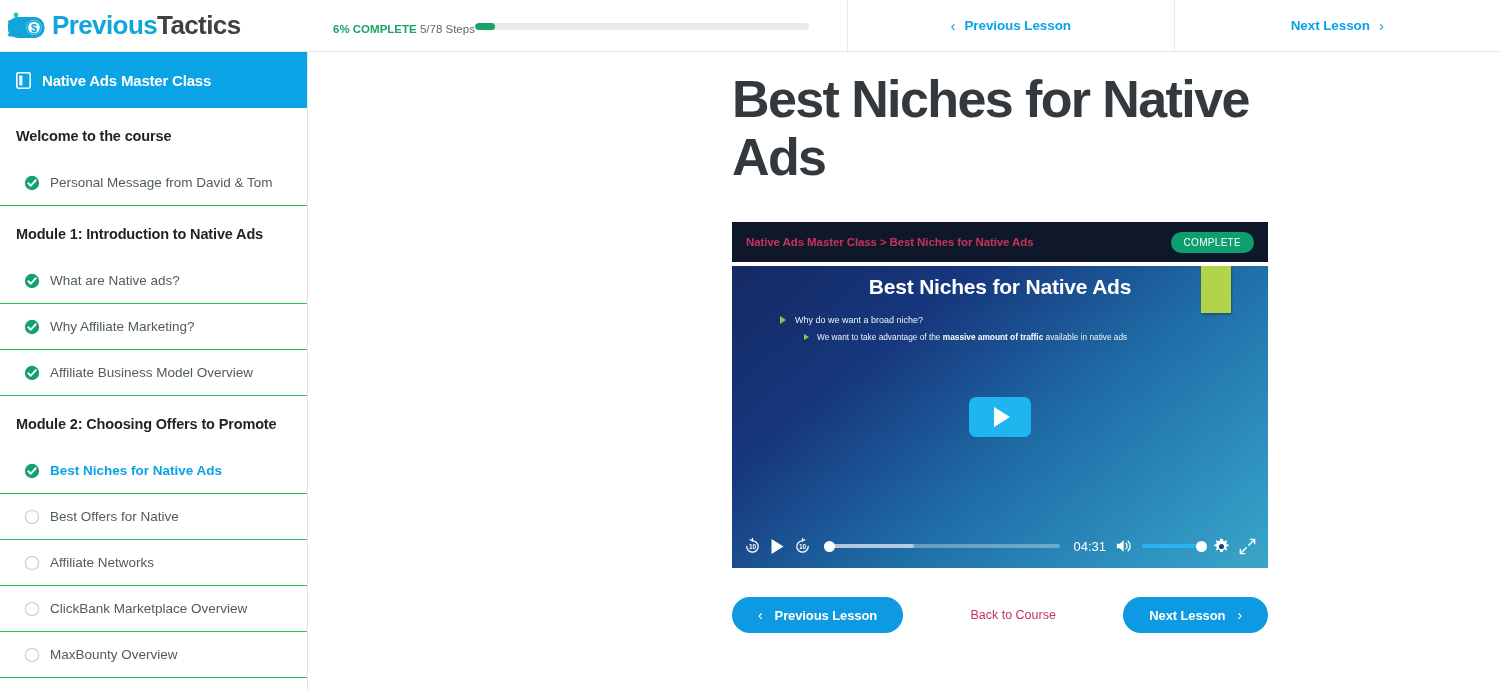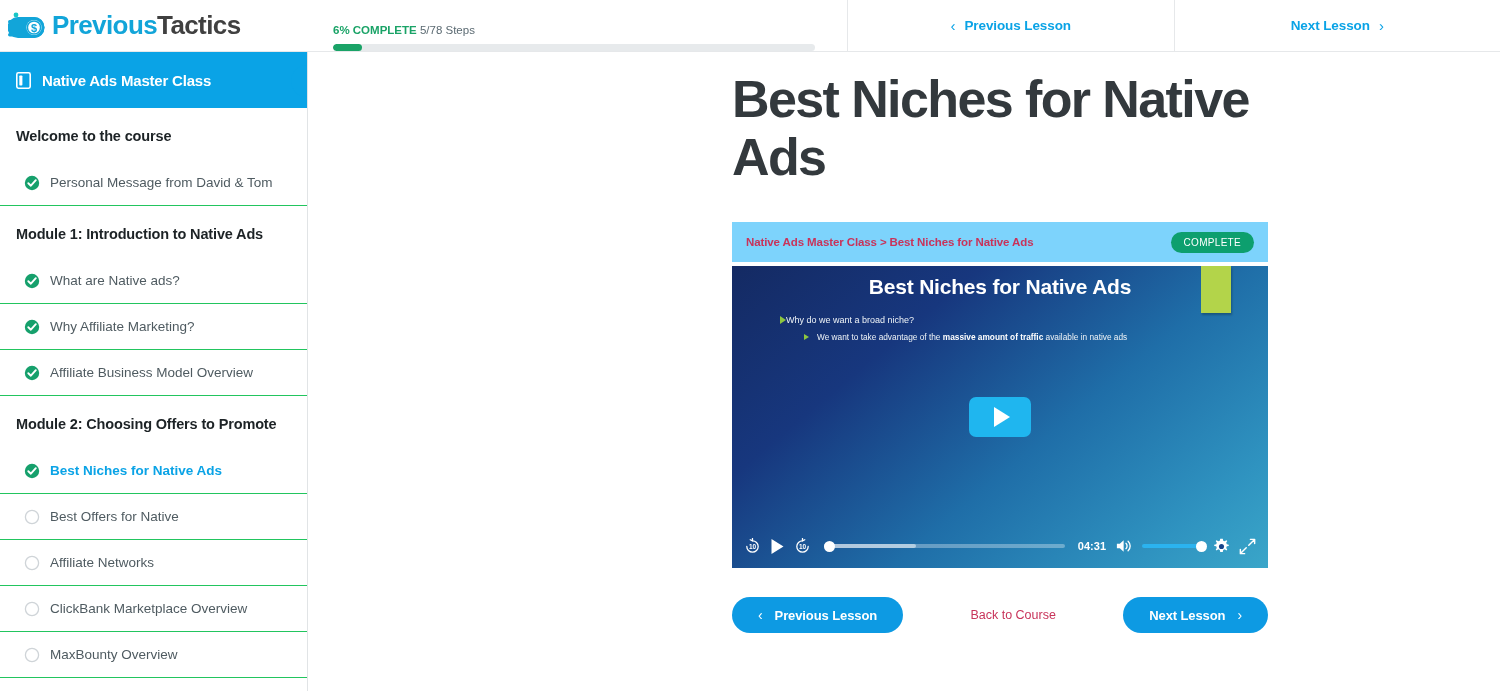--- a/index.html
+++ b/index.html
@@ -27,21 +27,21 @@
   .logo-text {
     font-size: 26px; font-weight: bold; letter-spacing: -0.6px;
     white-space: nowrap;
   }
   .logo-rev { color: #12a5d9; }
   .logo-tac { color: #404040; }
 
   .progress-zone {
     flex: 0 0 523px; width: 523px;
     padding: 23px 38px 0 8px;
-    display: flex; flex-direction: column; justify-content: center;
+    display: flex; justify-content: flex-start;
     border-right: 1px solid #e6e8ea;
   }
   .progress-label {
     font-size: 11.5px; white-space: nowrap; margin-bottom: 8px;
   }
   .progress-label .pct { color: #1aa367; font-weight: bold; }
   .progress-label .steps { color: #5b6a72; font-weight: normal; }
   .progress-track {
     height: 7px; width: 482px; background: #e7eaec; border-radius: 4px;
     overflow: hidden;
@@ -106,21 +106,21 @@
   }
   .content {
     position: absolute; left: 424px; top: 0; width: 536px;
   }
   .lesson-title {
     font-size: 52px; font-weight: bold; color: #33393d;
     line-height: 1.12; letter-spacing: -1.6px;
     padding-top: 18px;
   }
   .crumbbar {
-    margin-top: 36px; height: 40px; background: #7dd3fc;
+    margin-top: 36px; height: 40px; background: #0f172a;
     display: flex; align-items: center; justify-content: space-between;
     padding: 0 14px;
   }
   .crumbs { font-size: 11.5px; font-weight: bold; color: #c8335a; letter-spacing: -0.1px;}
   .crumbs a { color: #c8335a; text-decoration: none; cursor: pointer; }
   .crumb-sep { color: #c8335a; margin: 0 3px; }
   .badge {
     background: #0d9f6e; color: #fff; font-size: 10px; font-weight: normal;
     padding: 5px 13px; border-radius: 11px; letter-spacing: 0.3px;
   }
@@ -133,21 +133,21 @@
   }
   .v-title {
     text-align: center; color: #ffffff; font-size: 21px; font-weight: bold;
     padding-top: 9px; letter-spacing: -0.2px;
   }
   .v-green {
     position: absolute; right: 37px; top: 0; width: 30px; height: 47px;
     background: #b3d44a; box-shadow: 1px 2px 2px rgba(0,0,0,.25);
   }
   .v-bullets { padding: 16px 0 0 48px; }
-  .v-b1 { font-size: 9px; color: #eef3f7; display: flex; align-items: center; text-align: center; }
+  .v-b1 { font-size: 9px; color: #eef3f7; display: flex; gap: 9px; align-items: center; text-align: center; }
   .v-b2 { font-size: 8.3px; color: #eef3f7; display: flex; gap: 8px; align-items: center; margin: 7px 0 0 24px; }
   .v-b2 b { color: #ffffff; }
   .tri { width: 0; height: 0; border-left: 6px solid #8dc63f;
          border-top: 4px solid transparent; border-bottom: 4px solid transparent; display:block;}
   .tri.sm { border-left-width: 5px; border-top-width: 3.5px; border-bottom-width: 3.5px; }
 
   .v-play {
     position: absolute; left: 50%; top: 151px; transform: translate(-50%,-50%);
     width: 62px; height: 40px; background: #1fb6ef; border-radius: 7px;
     display: flex; align-items: center; justify-content: center; cursor: pointer;
@@ -160,21 +160,21 @@
 
   .v-controls {
     position: absolute; left: 0; bottom: 0; width: 100%; height: 44px;
     display: flex; align-items: center; gap: 9px; padding: 0 12px;
   }
   .ic { cursor: pointer; display: block; }
   .v-seek { flex: 1; height: 4px; display: flex; align-items: center; position: relative; margin: 0 4px;}
   .v-seek-track { position:absolute; left:0; right:0; height: 4px; background: rgba(255,255,255,.32); border-radius: 3px;}
   .v-seek-buf { position:absolute; left:0; width: 38%; height: 4px; background: rgba(255,255,255,.5); border-radius: 3px;}
   .v-seek-knob { position: absolute; left: 0; width: 11px; height: 11px; border-radius: 50%; background: #fff; cursor: pointer;}
-  .v-time { color: #fff; font-size: 11px; font-weight: bold; }
+  .v-time { color: #fff; font-size: 13px; font-weight: normal; }
   .v-vol { width: 62px; height: 4px; background: #2bb3ef; border-radius: 3px; position: relative; cursor: pointer;}
   .v-vol-knob { position: absolute; right: -3px; top: -3.5px; width: 11px; height: 11px; border-radius: 50%; background: #fff;}
 
   
   .botnav {
     margin-top: 29px; display: flex; align-items: center; justify-content: space-between;
   }
   .pill {
     background: #0d9ae3; color: #ffffff; font-size: 13px; font-weight: bold;
     border-radius: 22px; height: 36px; padding: 0 26px;

